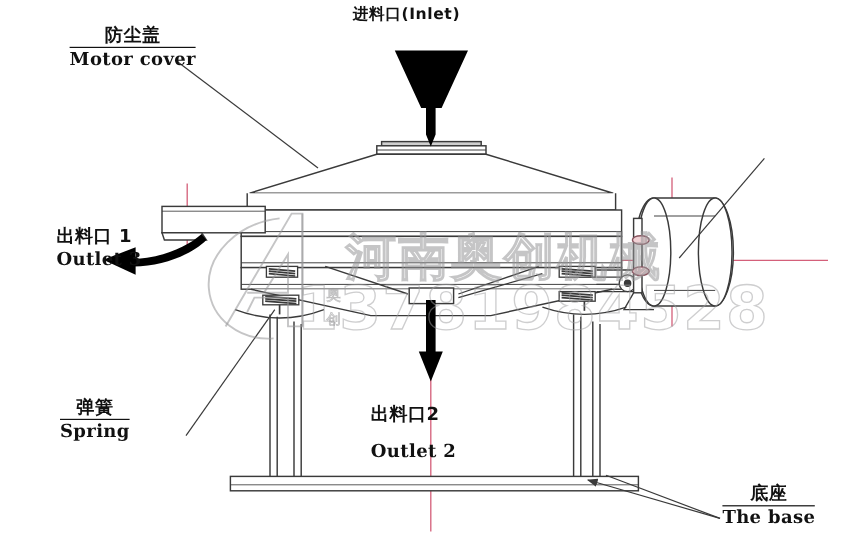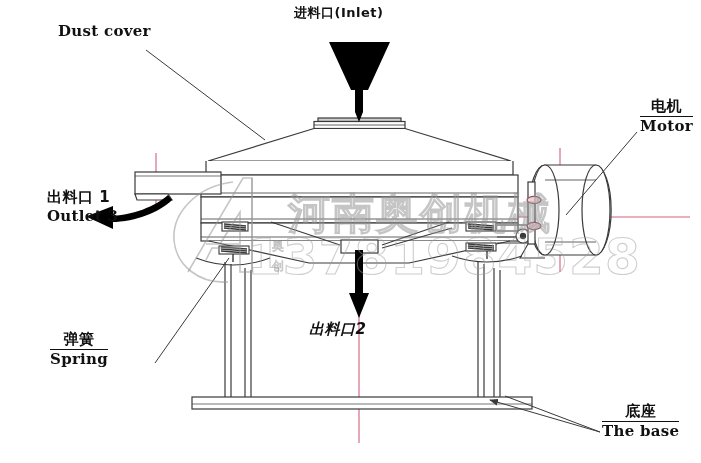--- a/index.html
+++ b/index.html
@@ -48,21 +48,21 @@
     padding-top: 2px;
   }
   .callout.ruled .cn {
     border-bottom: 1.6px solid #111111;
   }
   
   #callout-dust-cover { left: 58px;  top: 22px;  }
   #callout-inlet      { left: 294px; top: 6px;   }
   #callout-motor      { left: 640px; top: 99px;  }
   #callout-outlet1    { left: 3px;   top: 190px; text-align: left; margin-left: 44px; }
-  #callout-outlet2    { left: 309px; top: 322px; font-style: italic; }
+  #callout-outlet2    { left: 309px; top: 338px; }
   #callout-spring     { left: 50px;  top: 332px; }
   #callout-base       { left: 602px; top: 404px; }
 
   #callout-inlet .cn {
     font-size: 13px;
   }
   #callout-outlet1 .cn,
   #callout-outlet1 .en,
   #callout-outlet2 .cn,
   #callout-outlet2 .en {
@@ -279,39 +279,37 @@
   </svg>
 
   <div id="watermark">
     <div id="wm-company" class="wm-text">河南奥创机械</div>
     <div id="wm-phone" class="wm-text">13781984528</div>
     <div id="wm-small-1" class="wm-text">奥</div>
     <div id="wm-small-2" class="wm-text">创</div>
   </div>
 
   <div id="callout-dust-cover" class="callout ruled">
-    <span class="en">Dust cover</span>
+    <span class="cn">防尘盖</span>
+    <span class="en">Motor cover</span>
   </div>
 
   <div id="callout-inlet" class="callout">
     <span class="cn">进料口(Inlet)</span>
   </div>
 
-  <div id="callout-motor" class="callout ruled">
-    <span class="cn">电机</span>
-    <span class="en">Motor</span>
-  </div>
 
   <div id="callout-outlet1" class="callout">
     <span class="cn">出料口 1</span>
     <span class="en">Outlet 3</span>
   </div>
 
   <div id="callout-outlet2" class="callout">
     <span class="cn">出料口2</span>
+    <span class="en" style="padding-top:14px;">Outlet 2</span>
   </div>
 
   <div id="callout-spring" class="callout ruled">
     <span class="cn">弹簧</span>
     <span class="en">Spring</span>
   </div>
 
   <div id="callout-base" class="callout ruled">
     <span class="cn">底座</span>
     <span class="en">The base</span>

